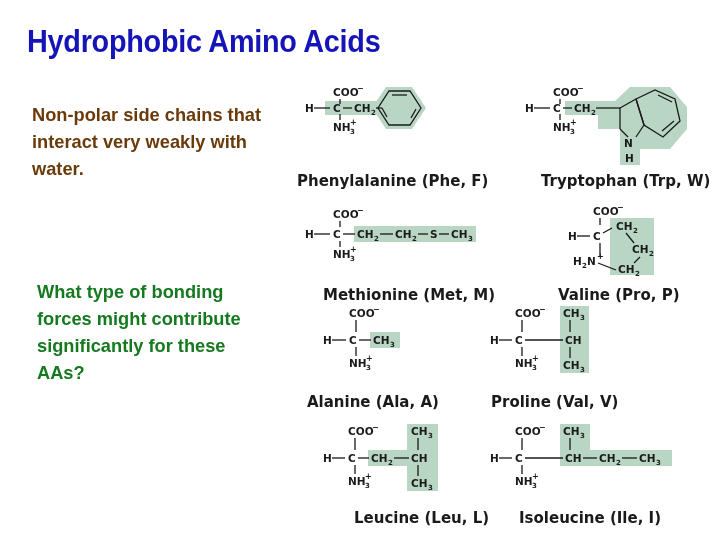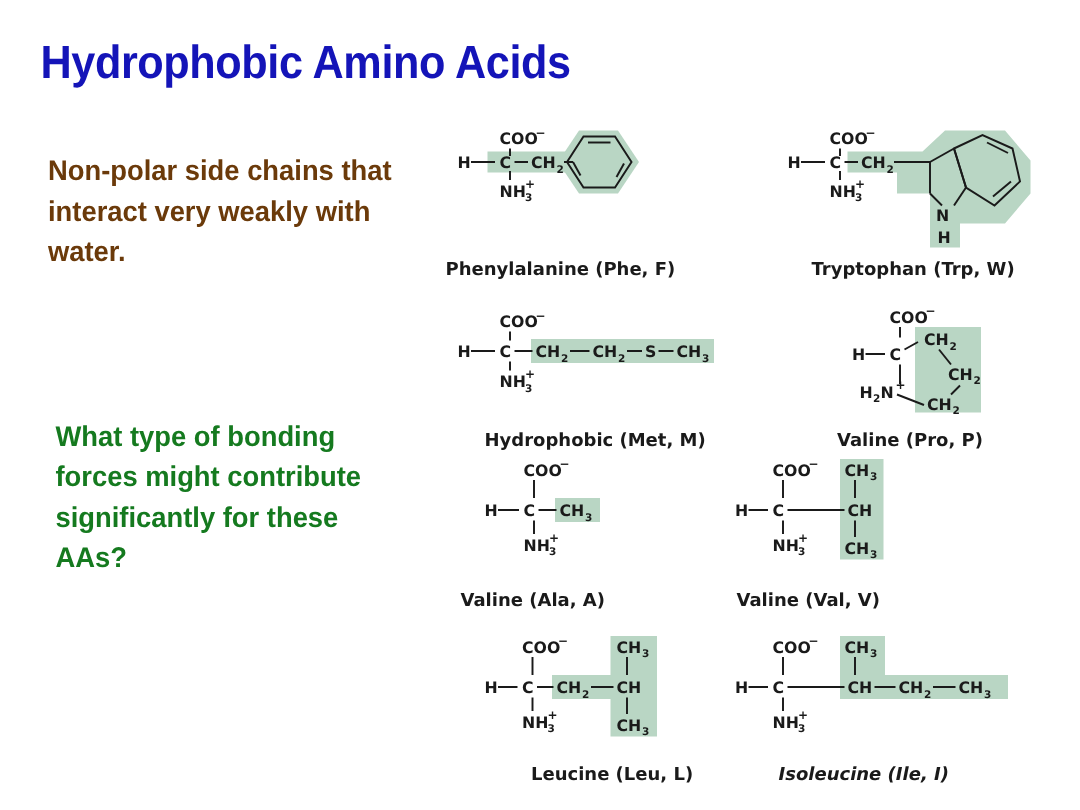--- a/index.html
+++ b/index.html
@@ -28,21 +28,21 @@
     }
     .mol svg { overflow: visible; }
     .mol text { font-family: "DejaVu Sans", sans-serif; fill: #1a1a1a; }
     .atom { font-size: 10.5px; font-weight: bold; }
     .sub { font-size: 7px; font-weight: bold; }
     .chg { font-size: 8px; font-weight: bold; }
     .bond { stroke: #1a1a1a; stroke-width: 1.3; fill: none; }
     .shade { fill: #b9d6c4; }
     .name {
       position: absolute; font-family: "DejaVu Sans", sans-serif; font-weight: bold;
-      font-size: 12px; color: #1a1a1a; white-space: nowrap;
+      font-size: 15px; color: #1a1a1a; white-space: nowrap;
     }
   </style>
 </head>
 <body>
 
 <div class="title">Hydrophobic Amino Acids</div>
 <div class="desc">Non-polar side chains that interact very weakly with water.</div>
 <div class="question">What type of bonding forces might contribute significantly for these AAs?</div>
 
 <div class="mol" style="left:300px;top:85px;">
@@ -121,21 +121,21 @@
     <text class="atom" x="130" y="38">S</text>
     <line class="bond" x1="139" y1="34" x2="149" y2="34"></line>
     <text class="atom" x="151" y="38">CH</text>
       <text class="sub" x="168" y="41">3</text>
     <line class="bond" x1="40" y1="41" x2="40" y2="47"></line>
     <text class="atom" x="33" y="58">NH</text>
       <text class="sub" x="50" y="61">3</text>
       <text class="chg" x="50" y="52">+</text>
   </svg>
 </div>
-<div class="name" style="left:323px;top:286px;">Hydrophobic (Met, M)</div>
+<div class="name" style="left:323px;top:286px;">Methionine (Met, M)</div>
 
 <div class="mol" style="left:560px;top:200px;">
   <svg width="120" height="80">
     <rect class="shade" x="50" y="18" width="44" height="57"></rect>
     <text class="atom" x="33" y="15">COO</text>
       <text class="chg" x="57" y="10">−</text>
     <line class="bond" x1="40" y1="18" x2="40" y2="25"></line>
     <text class="atom" x="8" y="40">H</text>
     <line class="bond" x1="17" y1="36" x2="30" y2="36"></line>
     <text class="atom" x="33" y="40">C</text>
@@ -169,21 +169,21 @@
     <text class="atom" x="29" y="42">C</text>
     <line class="bond" x1="39" y1="38" x2="51" y2="38"></line>
     <text class="atom" x="53" y="42">CH</text>
       <text class="sub" x="70" y="45">3</text>
     <line class="bond" x1="36" y1="45" x2="36" y2="54"></line>
     <text class="atom" x="29" y="65">NH</text>
       <text class="sub" x="46" y="68">3</text>
       <text class="chg" x="46" y="59">+</text>
   </svg>
 </div>
-<div class="name" style="left:307px;top:393px;">Valine (Ala, A)</div>
+<div class="name" style="left:307px;top:393px;">Alanine (Ala, A)</div>
 
 <div class="mol" style="left:490px;top:302px;">
   <svg width="120" height="80">
     <rect class="shade" x="70" y="4" width="29" height="67"></rect>
     <text class="atom" x="25" y="15">COO</text>
       <text class="chg" x="49" y="10">−</text>
     <line class="bond" x1="32" y1="18" x2="32" y2="30"></line>
     <text class="atom" x="0" y="42">H</text>
     <line class="bond" x1="9" y1="38" x2="22" y2="38"></line>
     <text class="atom" x="25" y="42">C</text>
@@ -194,21 +194,21 @@
     <text class="atom" x="75" y="42">CH</text>
     <line class="bond" x1="80" y1="45" x2="80" y2="56"></line>
     <text class="atom" x="73" y="67">CH</text>
       <text class="sub" x="90" y="70">3</text>
     <line class="bond" x1="32" y1="45" x2="32" y2="54"></line>
     <text class="atom" x="25" y="65">NH</text>
       <text class="sub" x="42" y="68">3</text>
       <text class="chg" x="42" y="59">+</text>
   </svg>
 </div>
-<div class="name" style="left:491px;top:393px;">Valine (Val, V)</div>
+<div class="name" style="left:491px;top:393px;">Proline (Val, V)</div>
 
 <div class="mol" style="left:323px;top:420px;">
   <svg width="130" height="80">
     <rect class="shade" x="45" y="4" width="70" height="0"></rect>
     <rect class="shade" x="45" y="30" width="70" height="16"></rect>
     <rect class="shade" x="84" y="4" width="31" height="67"></rect>
     <text class="atom" x="25" y="15">COO</text>
       <text class="chg" x="49" y="10">−</text>
     <line class="bond" x1="32" y1="18" x2="32" y2="30"></line>
     <text class="atom" x="0" y="42">H</text>
@@ -253,13 +253,13 @@
       <text class="sub" x="126" y="45">2</text>
     <line class="bond" x1="132" y1="38" x2="147" y2="38"></line>
     <text class="atom" x="149" y="42">CH</text>
       <text class="sub" x="166" y="45">3</text>
     <line class="bond" x1="32" y1="45" x2="32" y2="54"></line>
     <text class="atom" x="25" y="65">NH</text>
       <text class="sub" x="42" y="68">3</text>
       <text class="chg" x="42" y="59">+</text>
   </svg>
 </div>
-<div class="name" style="left:519px;top:509px;font-style:italic;">Isoleucine (Ile, I)</div>
+<div class="name" style="left:519px;top:509px;">Isoleucine (Ile, I)</div>
 
 </body></html>

